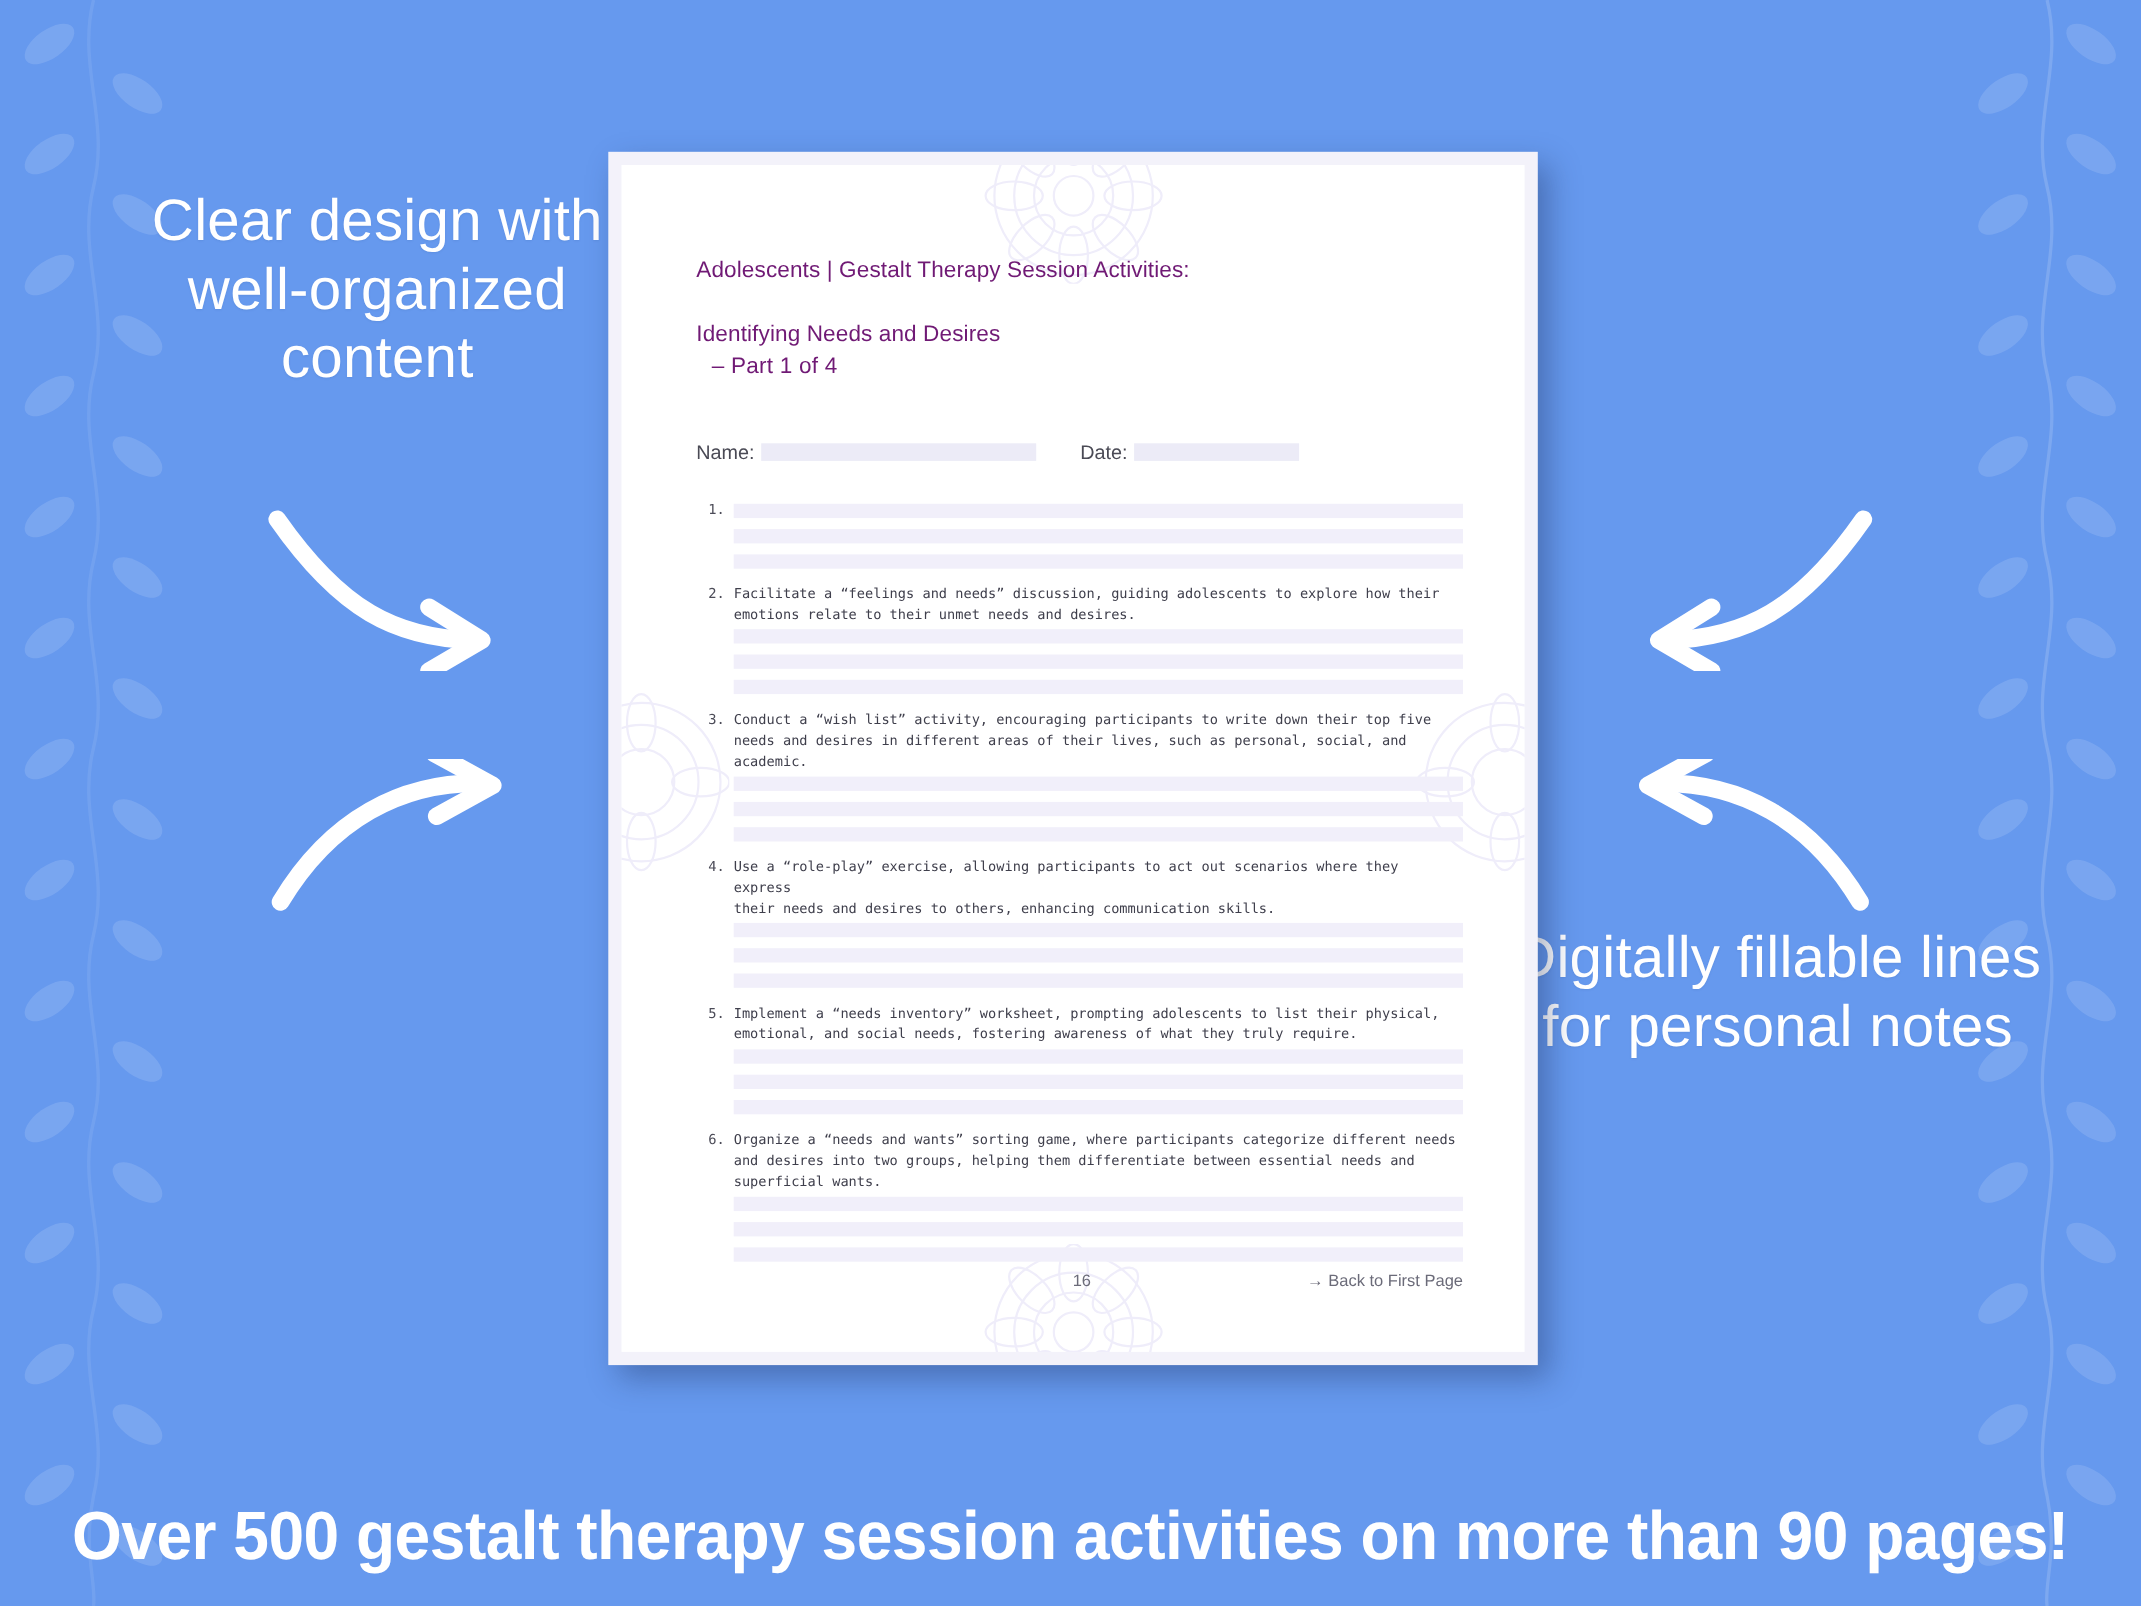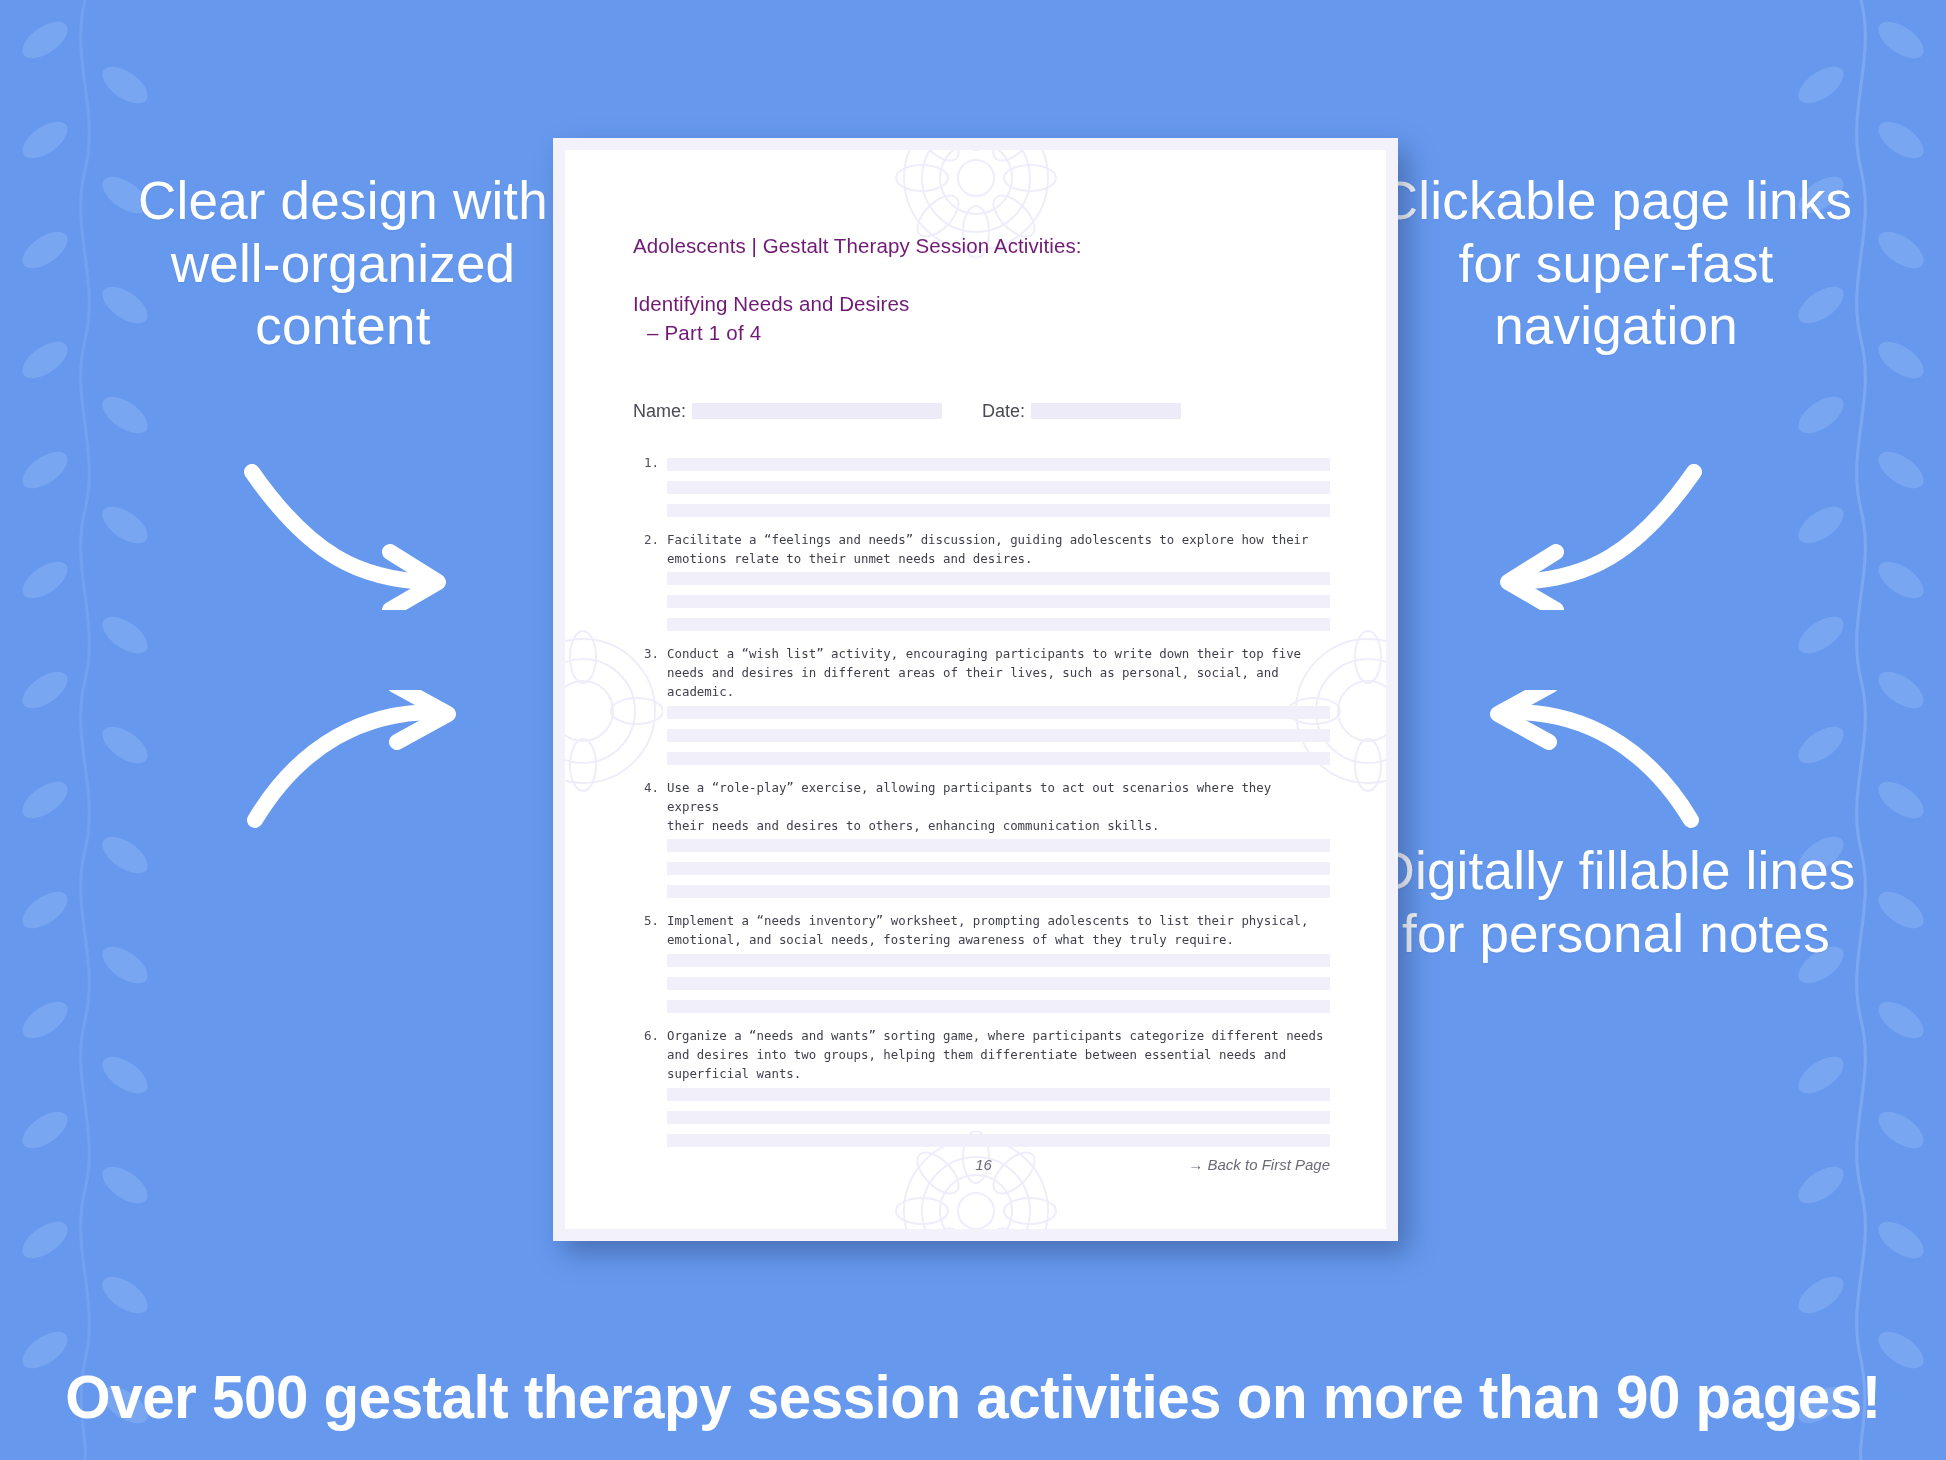--- a/index.html
+++ b/index.html
@@ -177,21 +177,20 @@
 
   .footer {
     position: absolute;
     left: 4px;
     right: 0;
     bottom: 26px;
     display: flex;
     align-items: flex-start;
     font-size: 15px;
     color: #6b6b79;
-    font-style: italic;
   }
   .page-num {
     position: absolute;
     left: 50%;
     transform: translateX(-50%);
   }
   .back-link {
     margin-left: auto;
     color: #6b6b79;
     text-decoration: none;
@@ -266,21 +265,20 @@
       <ellipse cx="125" cy="1130" rx="26" ry="13" transform="rotate(35 125 1130)"></ellipse>
       <ellipse cx="45" cy="1185" rx="26" ry="13" transform="rotate(-35 45 1185)"></ellipse>
       <ellipse cx="125" cy="1240" rx="26" ry="13" transform="rotate(35 125 1240)"></ellipse>
       <ellipse cx="45" cy="1295" rx="26" ry="13" transform="rotate(-35 45 1295)"></ellipse>
       <ellipse cx="125" cy="1350" rx="26" ry="13" transform="rotate(35 125 1350)"></ellipse>
       <ellipse cx="45" cy="1405" rx="26" ry="13" transform="rotate(-35 45 1405)"></ellipse>
     </g>
   </svg>
 
   <div class="copy copy-left-top">Clear design with well-organized content</div>
-  <div class="copy copy-right-top">Clickable page links for super-fast navigation</div>
   <div class="copy copy-right-bot">Digitally fillable lines for personal notes</div>
 
   <svg class="arrow" style="left:240px; top:460px; width:230px; height:150px;" viewBox="0 0 230 150" aria-hidden="true">
     <path d="M12 12 C70 95 120 120 190 122" stroke="#ffffff" stroke-width="16" fill="none" stroke-linecap="round"></path>
     <path d="M150 92 L198 122 L150 150" stroke="#ffffff" stroke-width="16" fill="none" stroke-linecap="round" stroke-linejoin="round"></path>
   </svg>
 
   <svg class="arrow" style="left:245px; top:690px; width:225px; height:140px;" viewBox="0 0 225 140" aria-hidden="true">
     <path d="M10 130 C55 55 120 20 195 22" stroke="#ffffff" stroke-width="16" fill="none" stroke-linecap="round"></path>
     <path d="M150 -5 L203 24 L152 52" stroke="#ffffff" stroke-width="16" fill="none" stroke-linecap="round" stroke-linejoin="round"></path>

